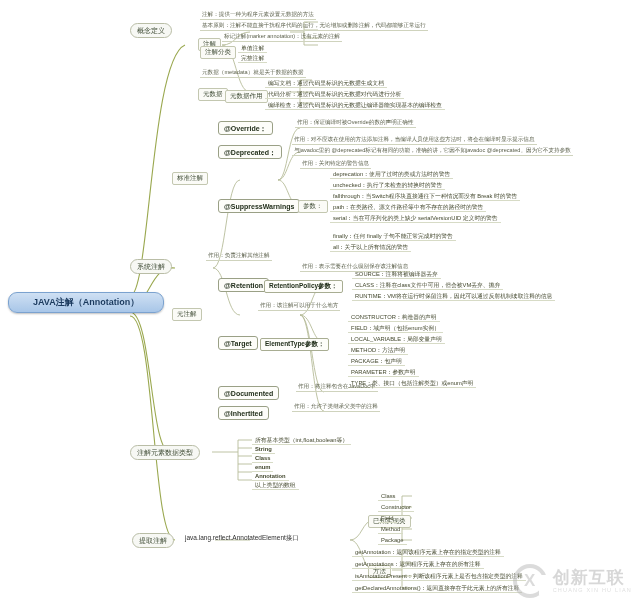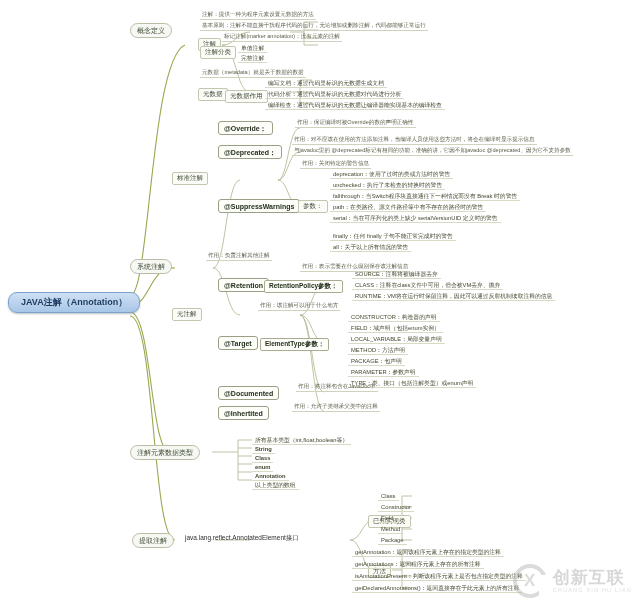--- a/index.html
+++ b/index.html
@@ -16,21 +16,21 @@
   .node{position:absolute;white-space:nowrap;line-height:1.05;}
 
   
   .root{
     background:linear-gradient(#cfe0f3,#a8c6e8);
     border:1px solid #7ba2cf;
     border-radius:9px;
     color:#1b3a5e;
     font-weight:bold;
     font-size:9px;
-    padding:5px 12px;
+    padding:5px 24px;
     box-shadow:0 1px 2px rgba(0,0,0,.25);
   }
   
   .lv1{
     background:#f7f8f4;
     border:1px solid #b9bda6;
     border-radius:8px;
     font-size:7px;
     color:#3d4a33;
     padding:3px 6px;

